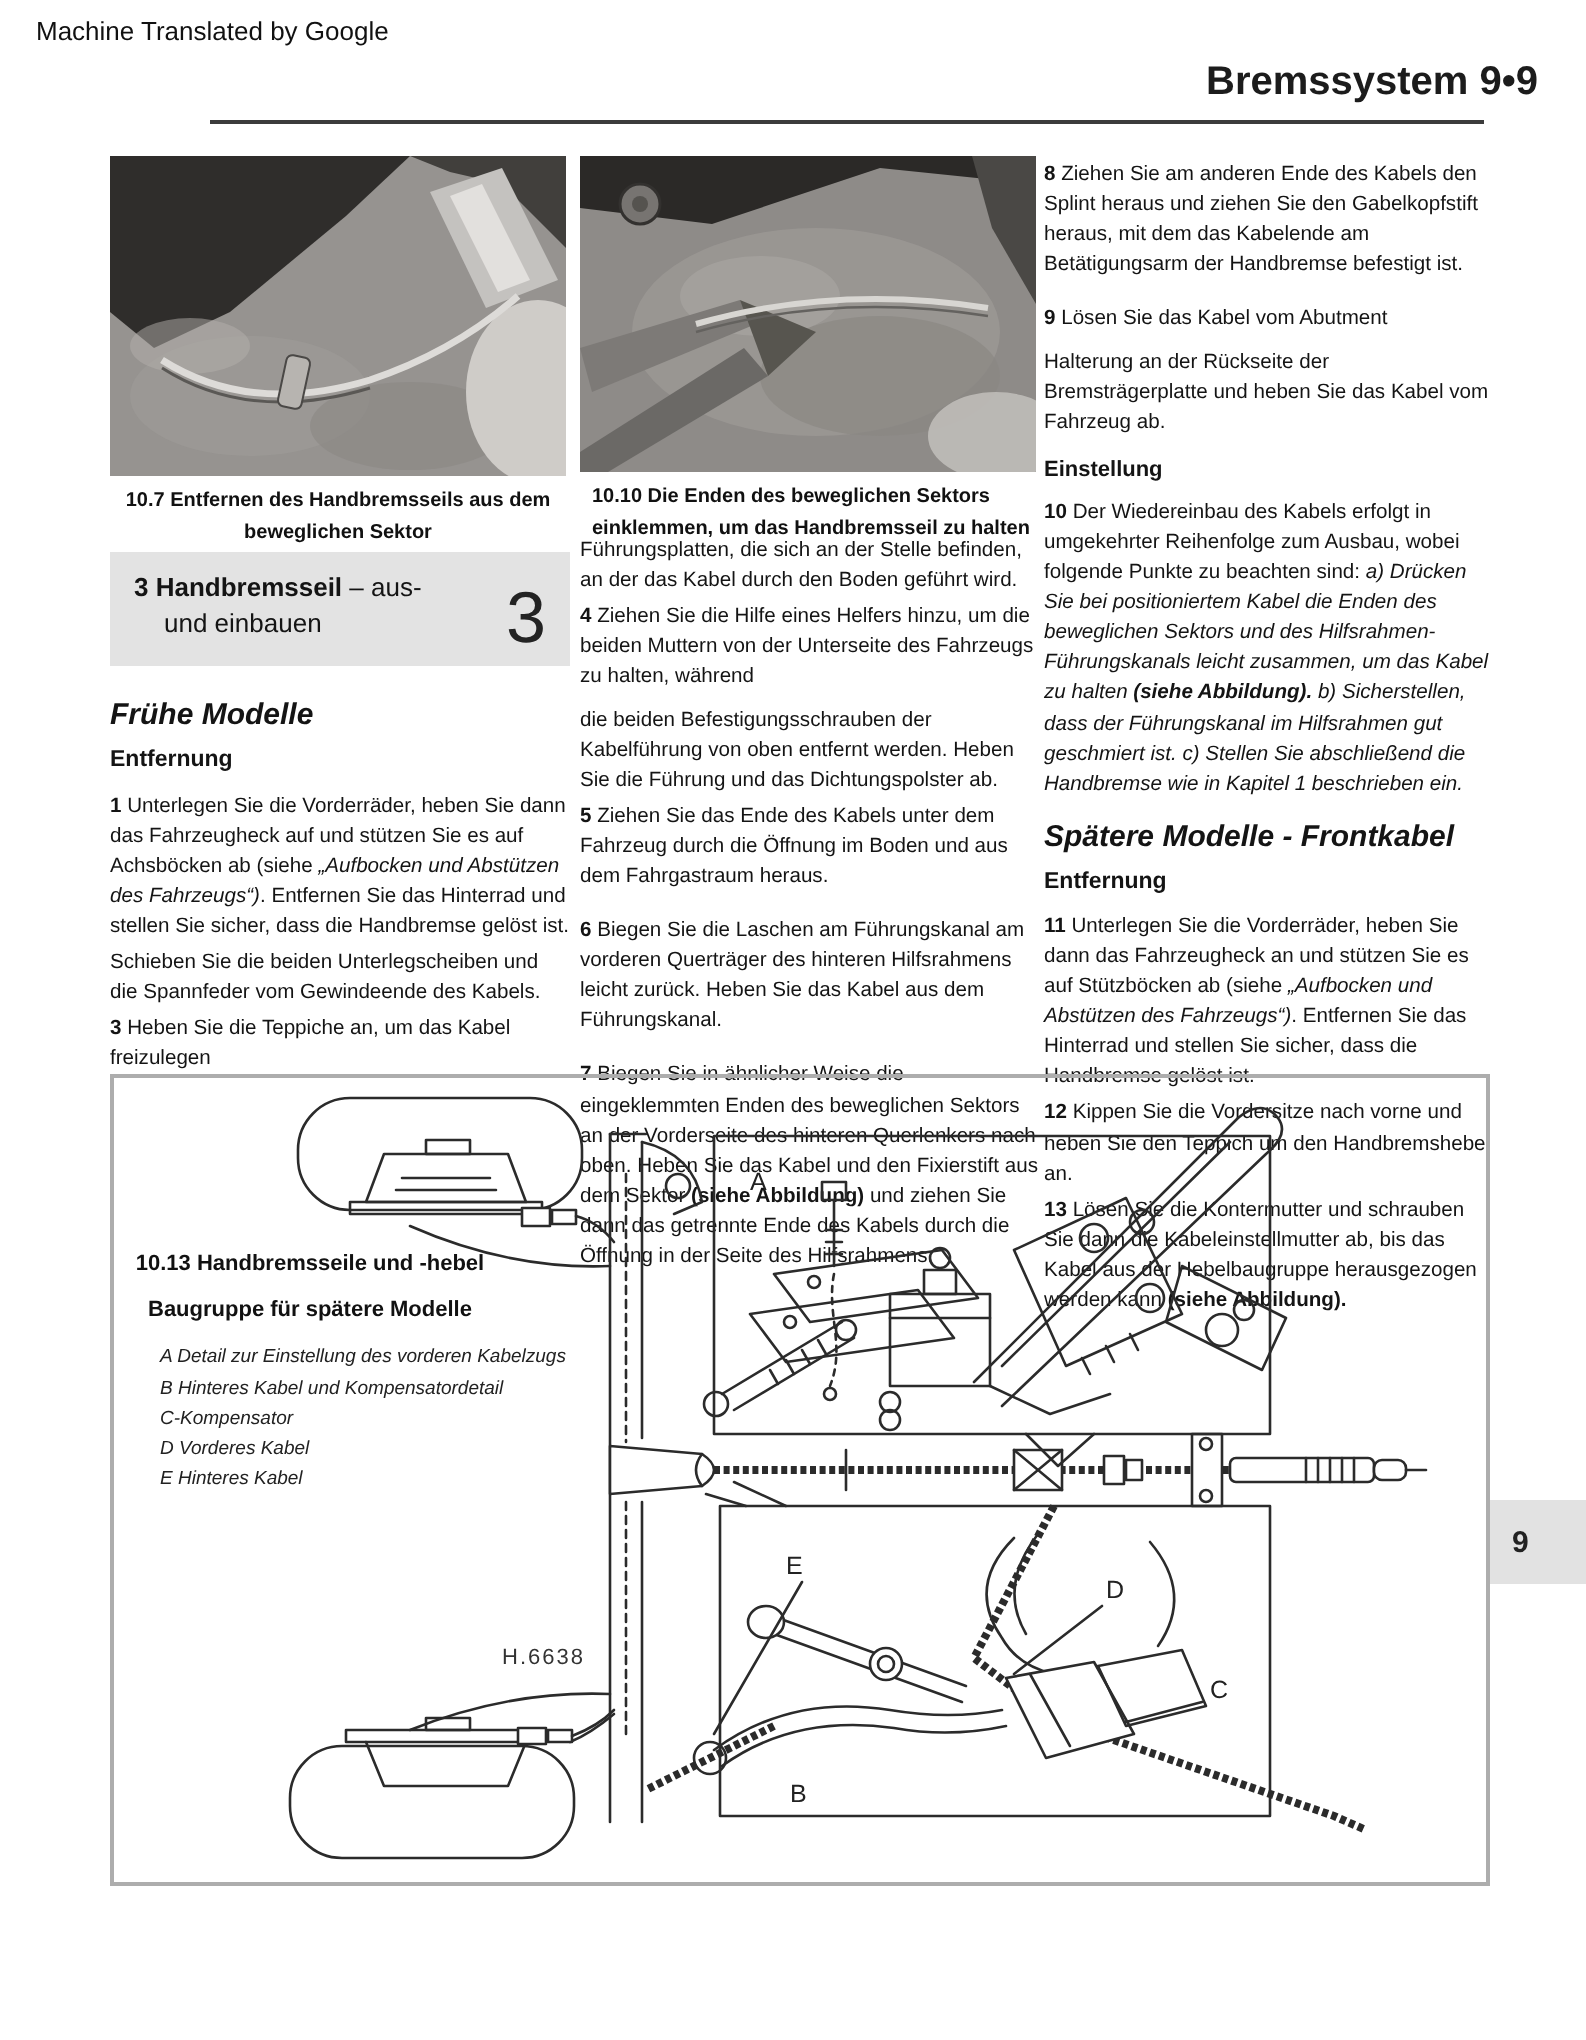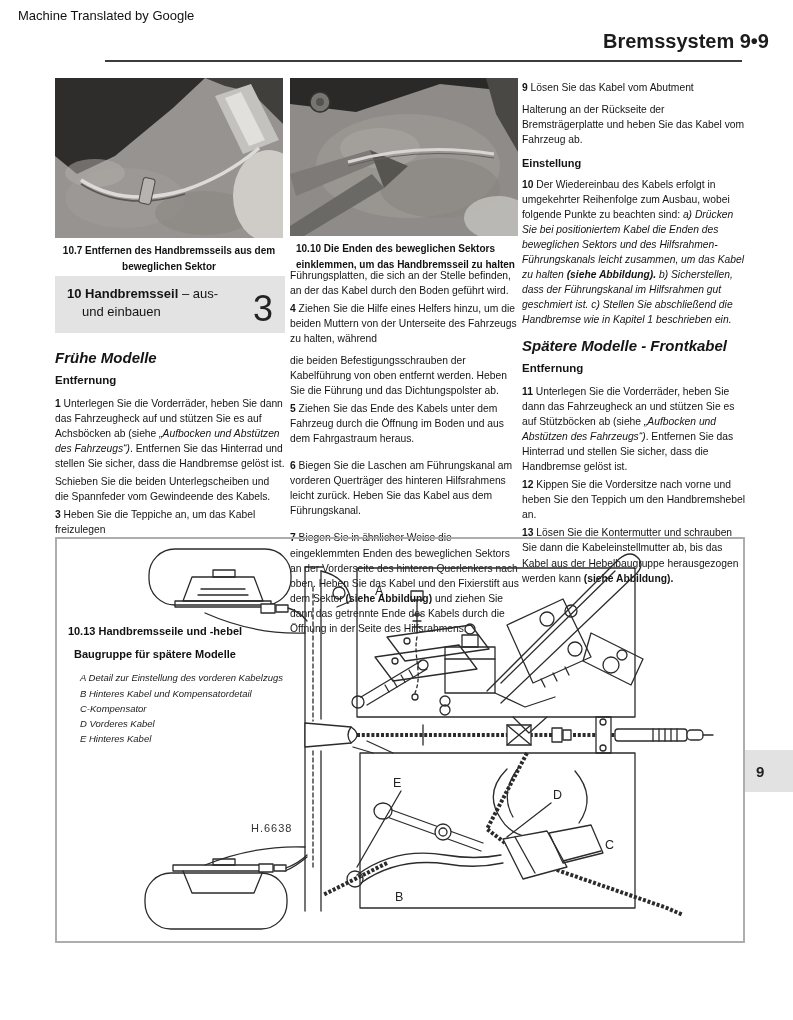--- a/index.html
+++ b/index.html
@@ -79,21 +79,21 @@
       <polygon points="80,72 118,88 94,110" fill="#57554f"></polygon>
       <path d="M58,84 Q128,64 204,76" stroke="#d8d6d2" stroke-width="3" fill="none"></path>
       <path d="M58,88 Q128,68 204,80" stroke="#64625f" stroke-width="1.2" fill="none"></path>
     </svg>
   </div>
   <div class="caption" style="left:296px;top:241px;width:222px;">10.10 Die Enden des beweglichen Sektors einklemmen, um das Handbremsseil zu halten</div>
 
   <div class="col" style="left:55px;top:276px;width:230px;">
     <div class="sec-box">
       <div class="sec-title">
-        <div><span style="font-weight: bold;">10 Handbremsseil</span><span> – aus-</span></div>
+        <div><span style="font-weight: bold;">3 Handbremsseil</span><span> – aus-</span></div>
         <div class="l2">und einbauen</div>
       </div>
       <div class="sec-rating">3</div>
     </div>
     <div class="h-italic">Frühe Modelle</div>
     <div class="h-sub">Entfernung</div>
     <p><span style="font-weight: bold;">1 </span><span>Unterlegen Sie die Vorderräder, heben Sie dann das Fahrzeugheck auf und stützen Sie es auf Achsböcken ab (siehe </span><span style="font-style: italic;">„Aufbocken und Abstützen des Fahrzeugs“)</span><span>. Entfernen Sie das Hinterrad und stellen Sie sicher, dass die Handbremse gelöst ist.</span></p>
     <p><span>Schieben Sie die beiden Unterlegscheiben und die Spannfeder vom Gewindeende des Kabels.</span></p>
     <p><span style="font-weight: bold;">3 </span><span>Heben Sie die Teppiche an, um das Kabel freizulegen</span></p>
   </div>
@@ -101,20 +101,21 @@
   <div class="col" style="left:290px;top:268px;width:233px;">
     <p><span>Führungsplatten, die sich an der Stelle befinden, an der das Kabel durch den Boden geführt wird.</span></p>
     <p class="sgap"><span style="font-weight: bold;">4 </span><span>Ziehen Sie die Hilfe eines Helfers hinzu, um die beiden Muttern von der Unterseite des Fahrzeugs zu halten, während</span></p>
     <p><span>die beiden Befestigungsschrauben der Kabelführung von oben entfernt werden. Heben Sie die Führung und das Dichtungspolster ab.</span></p>
     <p class="gap"><span style="font-weight: bold;">5 </span><span>Ziehen Sie das Ende des Kabels unter dem Fahrzeug durch die Öffnung im Boden und aus dem Fahrgastraum heraus.</span></p>
     <p class="gap"><span style="font-weight: bold;">6 </span><span>Biegen Sie die Laschen am Führungskanal am vorderen Querträger des hinteren Hilfsrahmens leicht zurück. Heben Sie das Kabel aus dem Führungskanal.</span></p>
     <p><span style="font-weight: bold;">7 </span><span>Biegen Sie in ähnlicher Weise die eingeklemmten Enden des beweglichen Sektors an der Vorderseite des hinteren Querlenkers nach oben. Heben Sie das Kabel und den Fixierstift aus dem Sektor </span><span style="font-weight: bold;">(siehe Abbildung)</span><span> und ziehen Sie dann das getrennte Ende des Kabels durch die Öffnung in der Seite des Hilfsrahmens.</span></p>
   </div>
 
   <div class="col" style="left:522px;top:80px;width:226px;">
+    <p class="gap"><span style="font-weight: bold;">8 </span><span>Ziehen Sie am anderen Ende des Kabels den Splint heraus und ziehen Sie den Gabelkopfstift heraus, mit dem das Kabelende am Betätigungsarm der Handbremse befestigt ist.</span></p>
     <p class="sgap"><span style="font-weight: bold;">9 </span><span>Lösen Sie das Kabel vom Abutment</span></p>
     <p class="sgap"><span>Halterung an der Rückseite der Bremsträgerplatte und heben Sie das Kabel vom Fahrzeug ab.</span></p>
     <div class="h-plain">Einstellung</div>
     <p><span style="font-weight: bold;">10 </span><span>Der Wiedereinbau des Kabels erfolgt in umgekehrter Reihenfolge zum Ausbau, wobei folgende Punkte zu beachten sind: </span><span style="font-style: italic;">a) Drücken Sie bei positioniertem Kabel die Enden des beweglichen Sektors und des Hilfsrahmen-Führungskanals leicht zusammen, um das Kabel zu halten </span><span style="font-weight: bold; font-style: italic;">(siehe Abbildung).</span><span style="font-style: italic;"> b) Sicherstellen, dass der Führungskanal im Hilfsrahmen gut geschmiert ist. c) Stellen Sie abschließend die Handbremse wie in Kapitel 1 beschrieben ein.</span></p>
     <div class="h-italic" style="margin-top:8px;">Spätere Modelle - Frontkabel</div>
     <div class="h-sub">Entfernung</div>
     <p><span style="font-weight: bold;">11 </span><span>Unterlegen Sie die Vorderräder, heben Sie dann das Fahrzeugheck an und stützen Sie es auf Stützböcken ab (siehe </span><span style="font-style: italic;">„Aufbocken und Abstützen des Fahrzeugs“)</span><span>. Entfernen Sie das Hinterrad und stellen Sie sicher, dass die Handbremse gelöst ist.</span></p>
     <p><span style="font-weight: bold;">12 </span><span>Kippen Sie die Vordersitze nach vorne und heben Sie den Teppich um den Handbremshebel an.</span></p>
     <p><span style="font-weight: bold;">13 </span><span>Lösen Sie die Kontermutter und schrauben Sie dann die Kabeleinstellmutter ab, bis das Kabel aus der Hebelbaugruppe herausgezogen werden kann </span><span style="font-weight: bold;">(siehe Abbildung).</span></p>
   </div>

